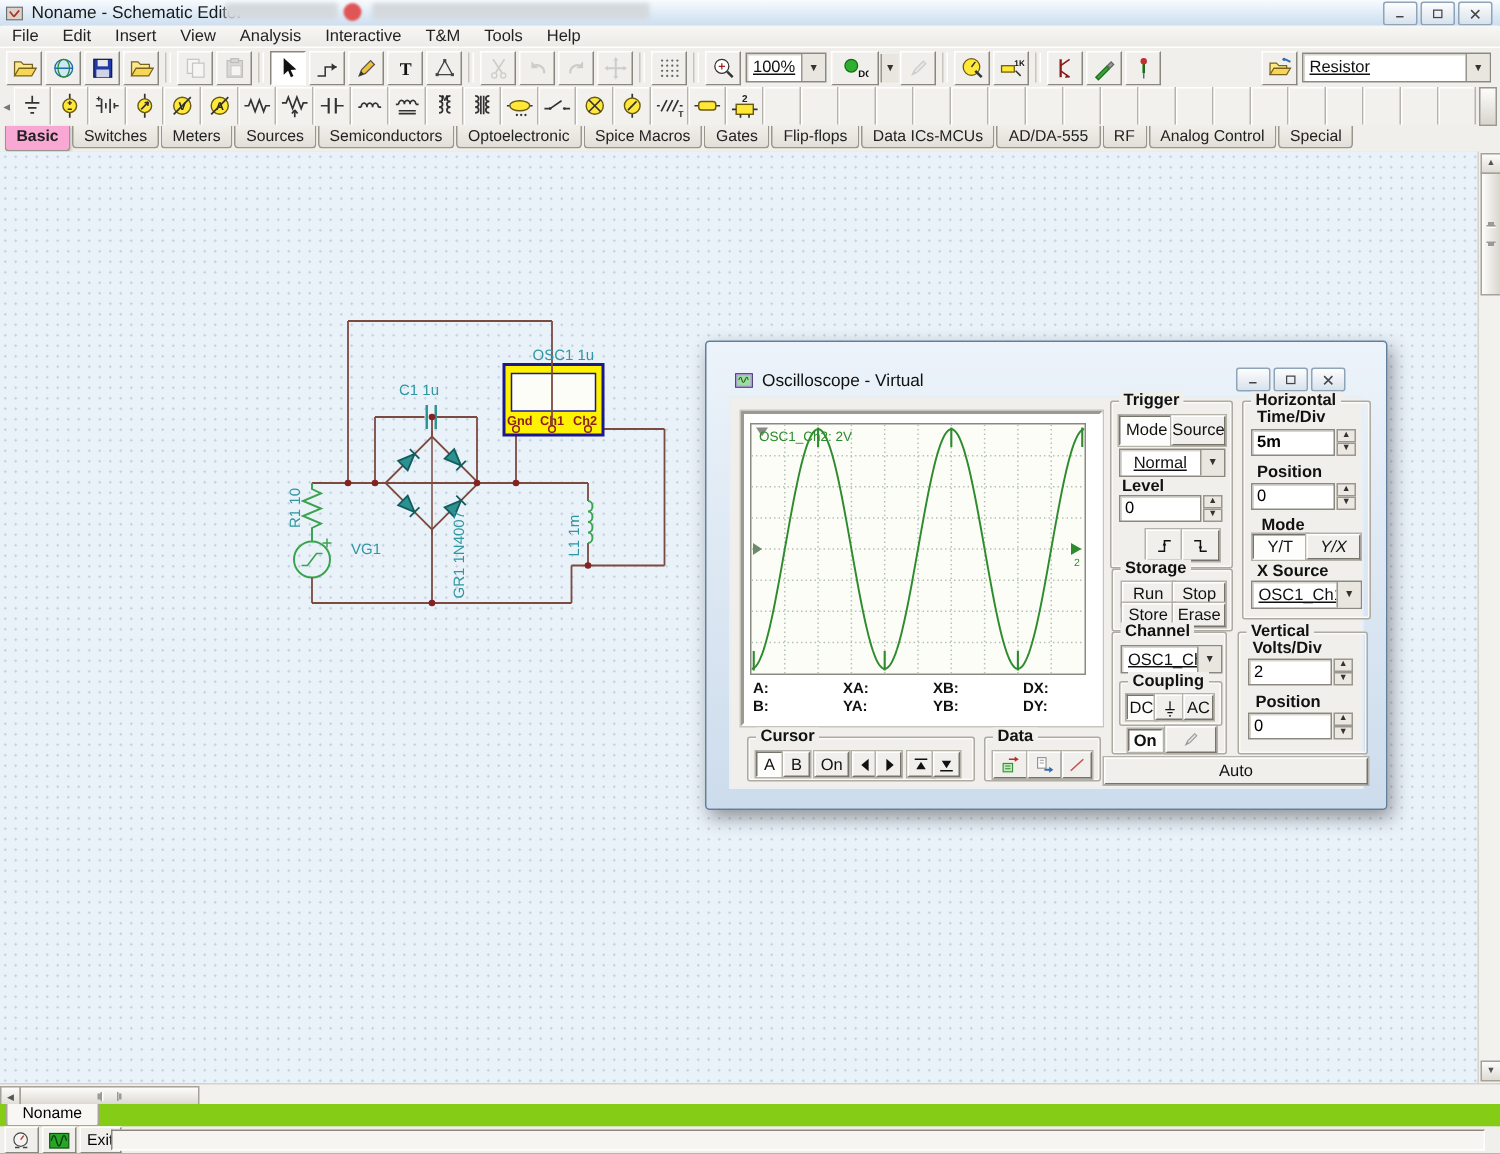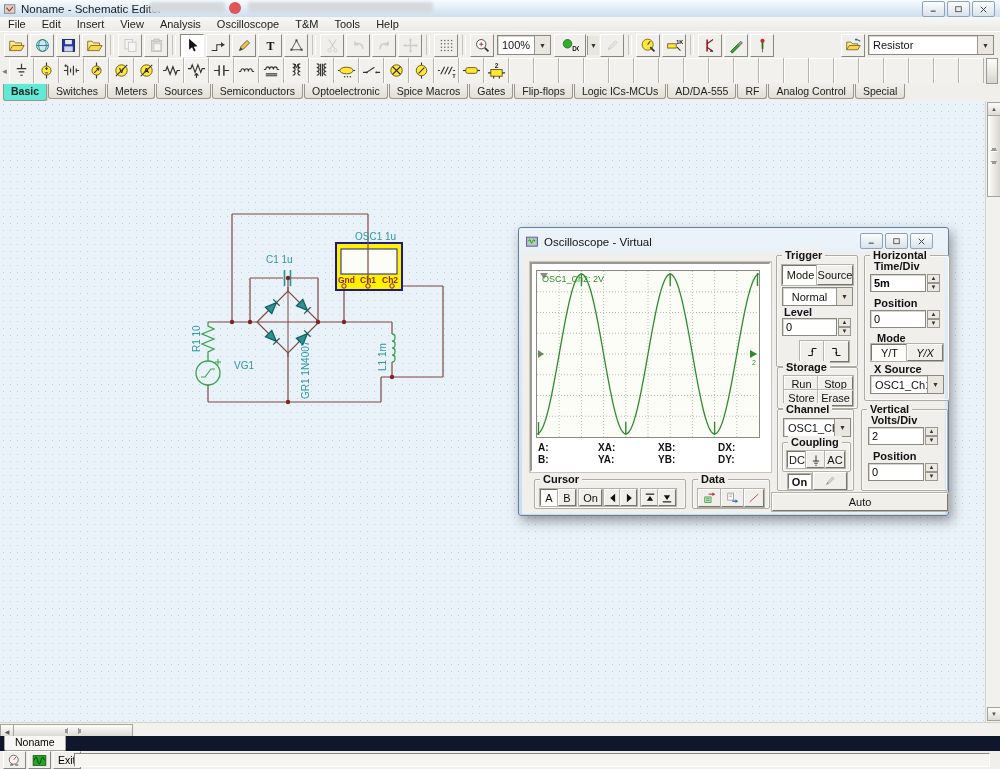--- a/index.html
+++ b/index.html
@@ -24,67 +24,67 @@
   .toolrow{position:absolute;top:31px;left:0;right:0;height:26px;background:#f1efeb;
     border-top:1px solid #fff;border-bottom:1px solid #cfccc4;display:flex;align-items:center;padding-left:3px;}
   .tbtn{width:22px;height:21px;margin:0 1px;background:#f1efeb;border:1px solid;border-color:#fff #8a877f #8a877f #fff;
         display:flex;align-items:center;justify-content:center;}
   .tbtn svg{width:17px;height:17px;}
   .tbtn.on{background:#fff;border-color:#8a877f #fff #fff #8a877f;}
   .tbtn.dis svg{opacity:.4;filter:grayscale(1);}
   .tsep{width:2px;height:20px;border-left:1px solid #c9c6be;border-right:1px solid #fff;margin:0 3px;}
   .combo{height:18px;background:#fff;border:1px solid #8a887f;box-shadow:inset 1px 1px 0 #d8d5cd;
          display:flex;align-items:center;font-size:11px;color:#111;}
-  .combo .cval{flex:1;padding:0 4px;white-space:nowrap;overflow:hidden;}
+  .combo .cval{flex:1;padding:0 4px;white-space:nowrap;overflow:hidden;text-decoration:underline;}
   .carrow{width:15px;height:100%;background:#e9e6e0;border-left:1px solid #9a978f;display:flex;align-items:center;justify-content:center;font-size:7px;color:#333;}
   .toolspacer{flex:1;}
   
   .palrow{position:absolute;top:57px;left:0;right:0;height:27px;background:#f1efeb;border-bottom:1px solid #cfccc4;
           display:flex;align-items:center;}
   .pscroll{width:9px;height:26px;display:flex;align-items:center;justify-content:center;font-size:9px;color:#777;}
   .pcell{width:24px;height:25px;border-right:1px solid #b7b4ab;box-shadow:inset 1px 1px 0 #fff;
          display:flex;align-items:center;justify-content:center;background:#f3f1ed;}
   .pcell svg{width:19px;height:19px;}
   .pthumb{width:10px;height:24px;margin-left:2px;background:linear-gradient(#fdfdfc,#d8d5cd);border:1px solid #9a978f;}
   
   .tabrow{position:absolute;top:84px;left:0;right:0;height:17px;background:#f1efeb;display:flex;align-items:flex-start;padding-left:3px;border-bottom:1px solid #e0ddd5;}
   .tab{height:14px;line-height:14px;padding:0 7px;font-size:10.5px;color:#222;background:linear-gradient(#f1efeb,#e2dfd7);
        border:1px solid #9a968c;border-top:none;border-radius:0 0 3px 3px;margin-right:1px;}
-  .tab.active{background:#5eead4;height:16px;line-height:15px;font-weight:bold;box-shadow:1px 1px 2px rgba(0,0,0,.15);}
+  .tab.active{background:#f9a8d4;height:16px;line-height:15px;font-weight:bold;box-shadow:1px 1px 2px rgba(0,0,0,.15);}
   
   .canvas{position:absolute;top:101px;left:0;right:0;height:621px;background-color:#e9f1f9;
     background-image:radial-gradient(circle,#c2cfdf .7px,rgba(0,0,0,0) .8px);background-size:7px 7px;}
   
   .wm{position:absolute;right:6px;top:694px;text-align:right;z-index:60;color:#1d4e86;line-height:1;pointer-events:none;}
   .wm .l1{font-size:37px;font-weight:bold;letter-spacing:2px;font-family:"DejaVu Sans",sans-serif;}
   .wm .l2{font-size:21px;font-weight:bold;margin-top:7px;font-family:"DejaVu Sans",sans-serif;}
   
   .hscroll{position:absolute;top:722px;left:0;right:0;height:14px;background:#f2f1ee;border-top:1px solid #d5d2ca;}
   .sb-btn{position:absolute;width:12px;height:12px;top:1px;background:linear-gradient(#fcfcfb,#dedbd3);border:1px solid #a5a299;
           display:flex;align-items:center;justify-content:center;font-size:6px;color:#555;}
   .hthumb{position:absolute;left:13px;top:1px;width:118px;height:12px;background:linear-gradient(#fdfdfc,#d9d6ce);border:1px solid #a5a299;
           display:flex;align-items:center;justify-content:center;}
   .grip{width:10px;height:6px;border-left:1px solid #999;border-right:1px solid #999;box-shadow:inset 1px 0 0 #fff, -3px 0 0 -1px #999, 3px 0 0 -1px #999;}
   .vscroll{position:absolute;top:101px;right:0;width:14px;height:621px;background:#f2f1ee;border-left:1px solid #d5d2ca;}
   .vthumb{position:absolute;left:1px;top:14px;width:12px;height:80px;background:linear-gradient(90deg,#fdfdfc,#d9d6ce);border:1px solid #a5a299;
           display:flex;align-items:center;justify-content:center;}
   .vgrip{width:6px;height:10px;border-top:1px solid #999;border-bottom:1px solid #999;box-shadow:inset 0 1px 0 #fff,0 -3px 0 -1px #999,0 3px 0 -1px #999;}
-  .doctabs{position:absolute;top:736px;left:0;right:0;height:15px;background:#0f172a;border-bottom:1px solid #dcd9d1;}
+  .doctabs{position:absolute;top:736px;left:0;right:0;height:15px;background:#84cc16;border-bottom:1px solid #dcd9d1;}
   .doctab{position:absolute;left:4px;top:0;height:14px;line-height:13px;padding:0 10px;font-size:10.5px;
           background:#f8f7f4;border:1px solid #a8a49c;border-top:none;border-radius:0 0 2px 2px;}
   .bottombar{position:absolute;top:751px;left:0;right:0;height:18px;background:#f1efeb;display:flex;align-items:center;padding-left:3px;}
   .sbtn{width:21px;height:16px;margin-right:2px;background:#f1efeb;border:1px solid;border-color:#fff #8a877f #8a877f #fff;
         display:flex;align-items:center;justify-content:center;}
   .sbtn svg{width:15px;height:15px;}
   .sbtn.txt{width:auto;padding:0 4px;font-size:10.5px;}
   .statusfield{position:absolute;left:74px;right:10px;top:753px;height:12px;background:#f6f5f2;border:1px solid;border-color:#8a877f #fff #fff #8a877f;}
   
-  .osc-frame{position:absolute;left:470px;top:227px;width:423px;height:281px;padding:3px;z-index:20;
+  .osc-frame{position:absolute;left:470px;top:227px;width:423px;height:281px;padding:15px;z-index:20;
     background:linear-gradient(#ecf3fa,#cddcec);border:1px solid #5f7f9c;border-radius:3px;
-    box-shadow:3px 5px 12px rgba(40,40,40,.45);margin-left:48px;}
+    box-shadow:3px 5px 12px rgba(40,40,40,.45);}
   .osc-title{height:21px;display:flex;align-items:center;font-size:11.5px;color:#111;position:relative;}
   .osc-title .appicon{width:14px;height:14px;margin:0 5px 0 3px;}
   .osc-title .winbtns{top:2px;right:12px;}
   .osc-client{position:relative;height:calc(100% - 21px);background:#f0efec;border:1px solid #e6eef6;font-size:11px;}
   .group{position:absolute;border:1px solid #aeaba2;border-radius:2px;box-shadow:inset 0 0 0 1px #fbfaf8;}
   .glabel{position:absolute;top:-7px;left:5px;background:#f0efec;padding:0 3px;font-weight:bold;font-size:11px;color:#111;white-space:nowrap;}
   .blabel{position:absolute;font-weight:bold;font-size:11px;color:#111;white-space:nowrap;}
   .b3{position:absolute;background:#f1efeb;border:1px solid;border-color:#fff #77746c #77746c #fff;box-shadow:0 0 0 1px #b5b2aa;
       display:flex;align-items:center;justify-content:center;font-size:11px;color:#111;text-align:center;}
   .b3.on{background:#fdfdfc;border-color:#77746c #fff #fff #77746c;}
@@ -133,21 +133,21 @@
         </span>
     </div>
   </div>
 
   <div class="menubar" id="menubar">
       <span class="mitem">File</span>
       <span class="mitem">Edit</span>
       <span class="mitem">Insert</span>
       <span class="mitem">View</span>
       <span class="mitem">Analysis</span>
-      <span class="mitem">Oscilloscope</span>
+      <span class="mitem">Interactive</span>
       <span class="mitem">T&amp;M</span>
       <span class="mitem">Tools</span>
       <span class="mitem">Help</span>
     </div>
 
   <div class="toolrow">
     <span class="tbtn">
         <svg viewBox="0 0 20 20">
           <path d="M2 16V5h5l2 2h7v3" fill="#fce98c" stroke="#7a631c"></path>
           <path d="M2 16l3.5-6H19l-3.5 6z" fill="#f7d654" stroke="#7a631c"></path>
@@ -507,21 +507,21 @@
   <div class="tabrow" id="tabrow">
       <span class="tab active">Basic</span>
       <span class="tab">Switches</span>
       <span class="tab">Meters</span>
       <span class="tab">Sources</span>
       <span class="tab">Semiconductors</span>
       <span class="tab">Optoelectronic</span>
       <span class="tab">Spice Macros</span>
       <span class="tab">Gates</span>
       <span class="tab">Flip-flops</span>
-      <span class="tab">Logic ICs-MCUs</span>
+      <span class="tab">Data ICs-MCUs</span>
       <span class="tab">AD/DA-555</span>
       <span class="tab">RF</span>
       <span class="tab">Analog Control</span>
       <span class="tab">Special</span>
     </div>
 
   <div class="canvas">
     <svg width="1000" height="621" viewBox="0 101 1000 621" style="position:absolute;left:0;top:0;">
       <g stroke="#7d4a3f" stroke-width="1.2" fill="none">
         <path d="M232 214H368M232 214V322M208 322H392M208 402H381M381 402V377M381 377H443M250 322V278M250 278H283M291 278H318M318 278V322M288 278V291M288 353V402M344 288V322M394 286H443M443 286V377M392 322V334M392 362V377"></path>

